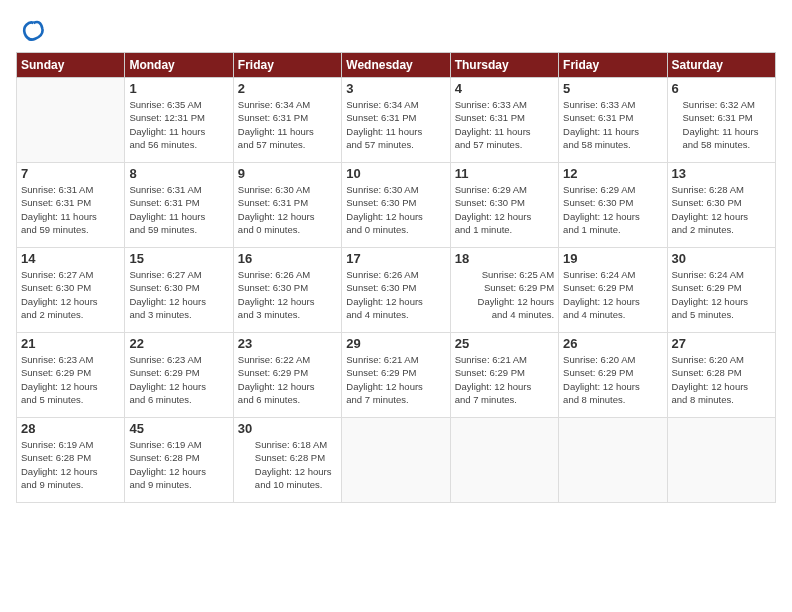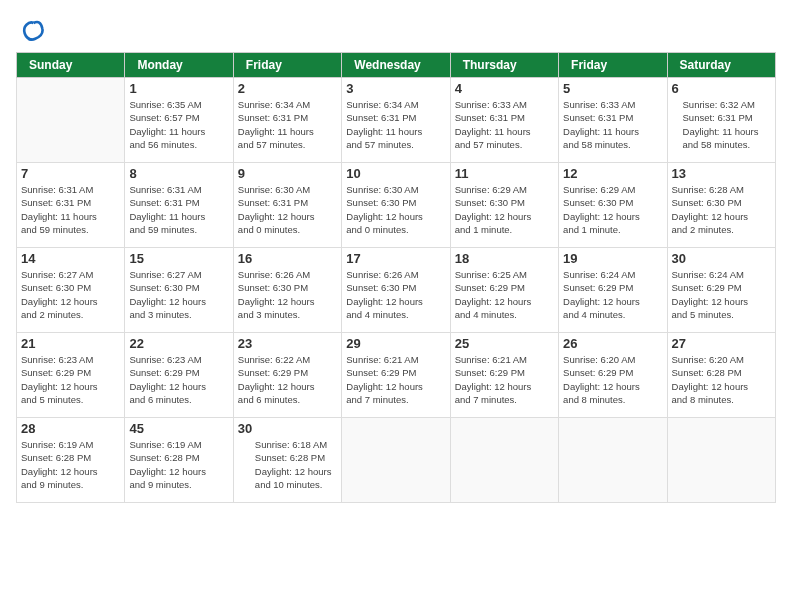--- a/index.html
+++ b/index.html
@@ -50,25 +50,25 @@
       font-size: 15px;
       color: #333;
       margin-top: 2px;
     }
     .calendar {
       width: 100%;
       border-collapse: collapse;
       margin-top: 8px;
     }
     .calendar th {
-      background: #15803d;
+      background: #7f1d1d;
       color: #fff;
       font-size: 12px;
       font-weight: bold;
-      padding: 5px 12px;
+      padding: 5px 4px;
       text-align: left;
       border: 1px solid #ccc;
     }
     .calendar td {
       vertical-align: top;
       border: 1px solid #ddd;
       padding: 3px 4px;
       font-size: 10px;
       color: #333;
       width: 108px;
@@ -129,21 +129,21 @@
         <th>Friday</th>
         <th>Saturday</th>
       </tr>
   </thead>
   <tbody id="calendar-body">
   <tr class="week-row">
         <td class="empty"></td>
         <td>
           <span class="day-number">1</span>
           <div class="day-info" style="white-space: pre-line;">Sunrise: 6:35 AM
-Sunset: 6:57 PM
+Sunset: 12:31 PM
 Daylight: 11 hours
 and 56 minutes.</div>
         </td>
         <td>
           <span class="day-number">2</span>
           <div class="day-info" style="white-space: pre-line;">Sunrise: 6:34 AM
 Sunset: 6:31 PM
 Daylight: 11 hours
 and 57 minutes.</div>
         </td>
@@ -251,21 +251,21 @@
         </td>
         <td>
           <span class="day-number">17</span>
           <div class="day-info" style="white-space: pre-line;">Sunrise: 6:26 AM
 Sunset: 6:30 PM
 Daylight: 12 hours
 and 4 minutes.</div>
         </td>
         <td>
           <span class="day-number">18</span>
-          <div class="day-info" style="white-space: pre-line;">Sunrise: 6:25 AM
+          <div class="day-info" style="white-space: pre-line; text-align: right;">Sunrise: 6:25 AM
 Sunset: 6:29 PM
 Daylight: 12 hours
 and 4 minutes.</div>
         </td>
         <td>
           <span class="day-number">19</span>
           <div class="day-info" style="white-space: pre-line;">Sunrise: 6:24 AM
 Sunset: 6:29 PM
 Daylight: 12 hours
 and 4 minutes.</div>

